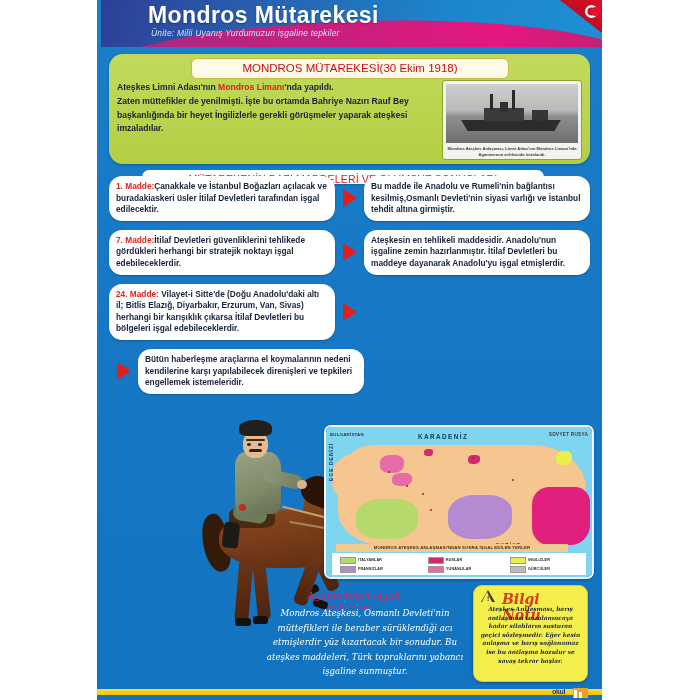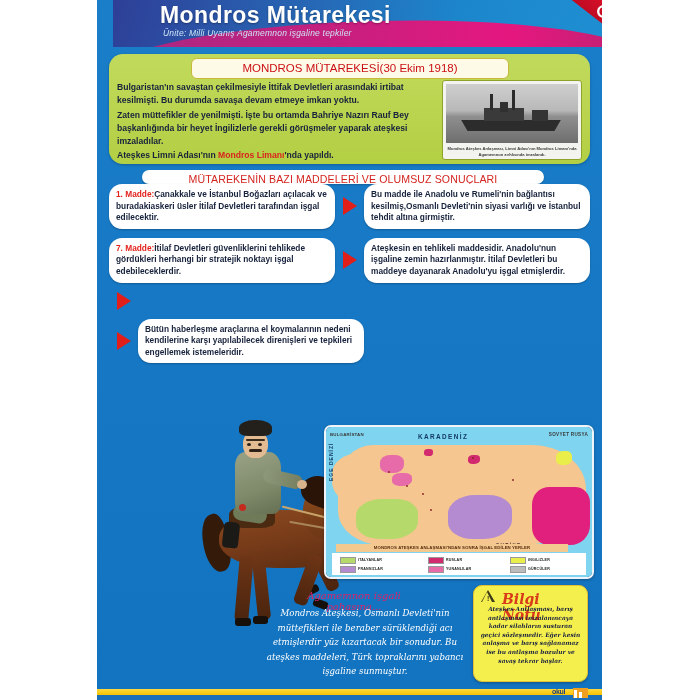--- a/index.html
+++ b/index.html
@@ -10,21 +10,21 @@
   
   .frame-left,.frame-right{position:absolute;top:0;bottom:0;width:97px;background:#ffffff;z-index:60;}
   .frame-left{left:0;}
   .frame-right{right:0;width:98px;}
 
   
   .sheet{position:absolute;left:97px;top:0;width:505px;height:700px;background:#1277c4;
          background:linear-gradient(180deg,#1a7ec9 0%,#1779c6 40%,#1273c0 100%);overflow:hidden;}
 
   
-  .header{position:absolute;left:16px;top:0;width:505px;height:47px;overflow:hidden;}
+  .header{position:absolute;left:4px;top:0;width:505px;height:47px;overflow:hidden;}
   .header-bg{position:absolute;inset:0;background:linear-gradient(105deg,#2e3f97 0%,#2767b5 38%,#1c86cc 68%,#1f8fd2 100%);}
   .header-wave{position:absolute;left:-20px;bottom:-26px;width:560px;height:52px;
      background:linear-gradient(90deg,#a32a84 0%,#c81f7e 45%,#e5177f 75%,#b8246f 100%);
      border-radius:50% 50% 0 0 / 100% 100% 0 0;transform:rotate(-1.6deg);}
   .header-wave2{position:absolute;left:-20px;bottom:-30px;width:560px;height:52px;
      background:#ffffff;border-radius:50% 50% 0 0 / 100% 100% 0 0;transform:rotate(-1.6deg);}
   .header-title{position:absolute;left:47px;top:2px;font-size:23px;font-weight:bold;color:#ffffff;
      letter-spacing:.4px;text-shadow:0 1px 2px rgba(0,0,0,.35);}
   .header-sub{position:absolute;left:50px;top:28px;font-size:8.5px;color:#cfe4f5;font-style:italic;letter-spacing:.2px;}
 
@@ -61,21 +61,21 @@
   .ship-bow{position:absolute;left:86px;top:26px;width:16px;height:11px;background:#343434;}
   .ship-cap{position:absolute;left:2px;bottom:1px;width:134px;font-size:4.1px;color:#3a3a3a;
      text-align:center;line-height:6px;font-weight:600;}
 
   
   .sec-pill{position:absolute;left:45px;top:170px;width:402px;height:14px;background:#ffffff;
      border-radius:9px;text-align:center;line-height:18px;font-size:10.6px;color:#d4241f;
      box-shadow:0 1px 2px rgba(0,0,0,.22);letter-spacing:.1px;}
 
   
-  .rows{position:absolute;left:12px;top:184px;width:481px;}
+  .rows{position:absolute;left:12px;top:176px;width:481px;}
   .row{position:relative;display:flex;align-items:stretch;margin-bottom:9px;}
   .cell{background:#ffffff;border-radius:13px;box-shadow:0 1px 2px rgba(0,0,0,.25);
      padding:5px 7px;font-size:8.3px;line-height:11.6px;color:#16213b;font-weight:700;box-sizing:border-box;}
   .cell-left{width:226px;}
   .cell-right{width:226px;}
   .arrow{width:29px;display:flex;align-items:center;justify-content:center;}
   .arrow i{display:block;width:0;height:0;border-top:9px solid transparent;border-bottom:9px solid transparent;
      border-left:14px solid #e01f1b;}
   .mno{color:#e3231d;font-weight:800;}
 
@@ -188,33 +188,32 @@
 
 <div id="poster">
 
   <div class="sheet">
 
     <div class="header">
       <div class="header-bg"></div>
       <div class="header-wave2"></div>
       <div class="header-wave"></div>
       <div class="header-title">Mondros Mütarekesi</div>
-      <div class="header-sub">Ünite: Milli Uyanış Agamemnon işgaline tepkiler</div>
+      <div class="header-sub">Ünite: Milli Uyanış Yurdumuzun işgaline tepkiler</div>
       <div class="flag-ribbon">
         <div class="band"></div>
         <div class="flag-star"></div>
       </div>
     </div>
 
     <div class="green-card">
       <div class="green-title">MONDROS MÜTAREKESİ(30 Ekim 1918)</div>
       <div class="green-body">
-        <p>Bulgaristan'ın savaştan çekilmesiyle İttifak Devletleri arasındaki irtibat kesilmişti. Bu durumda savaşa devam etmeye imkan yoktu.</p>
+        <p><span>Ateşkes Limni Adası'nın </span><span class="hl-red">Mondros Limanı</span><span>'nda yapıldı.</span></p>
         <p>Zaten müttefikler de yenilmişti. İşte bu ortamda Bahriye Nazırı Rauf Bey başkanlığında bir heyet İngilizlerle gerekli görüşmeler yaparak ateşkesi imzaladılar.</p>
-        <p><span>Ateşkes Limni Adası'nın </span><span class="hl-red">Mondros Limanı</span><span>'nda yapıldı.</span></p>
       </div>
 
       <div class="ship-box">
         <div class="ship-photo">
           <div class="ship-hull"></div>
           <div class="ship-sup"></div>
           <div class="ship-fun"></div>
           <div class="ship-m1"></div>
           <div class="ship-m2"></div>
           <div class="ship-bow"></div>
@@ -237,20 +236,21 @@
 
       <div class="row">
         <div class="cell cell-left"><span class="mno">7. Madde:</span><span>İtilaf Devletleri güvenliklerini tehlikede gördükleri herhangi bir stratejik noktayı işgal edebileceklerdir.</span></div>
         <div class="arrow">
             <i></i>
           </div>
         <div class="cell cell-right">Ateşkesin en tehlikeli maddesidir. Anadolu'nun işgaline zemin hazırlanmıştır. İtilaf Devletleri bu maddeye dayanarak Anadolu'yu işgal etmişlerdir.</div>
       </div>
 
       <div class="row">
+        <div class="cell cell-left"><span class="mno">24. Madde:</span><span> Vilayet-i Sitte'de (Doğu Anadolu'daki altı il; Bitlis Elazığ, Diyarbakır, Erzurum, Van, Sivas) herhangi bir karışıklık çıkarsa İtilaf Devletleri bu bölgeleri işgal edebileceklerdir.</span></div>
         <div class="arrow">
             <i></i>
           </div>
       </div>
 
       <div class="row">
         <div class="arrow">
             <i></i>
           </div>
         <div class="cell cell-right">Bütün haberleşme araçlarına el koymalarının nedeni kendilerine karşı yapılabilecek direnişleri ve tepkileri engellemek istemeleridir.</div>

